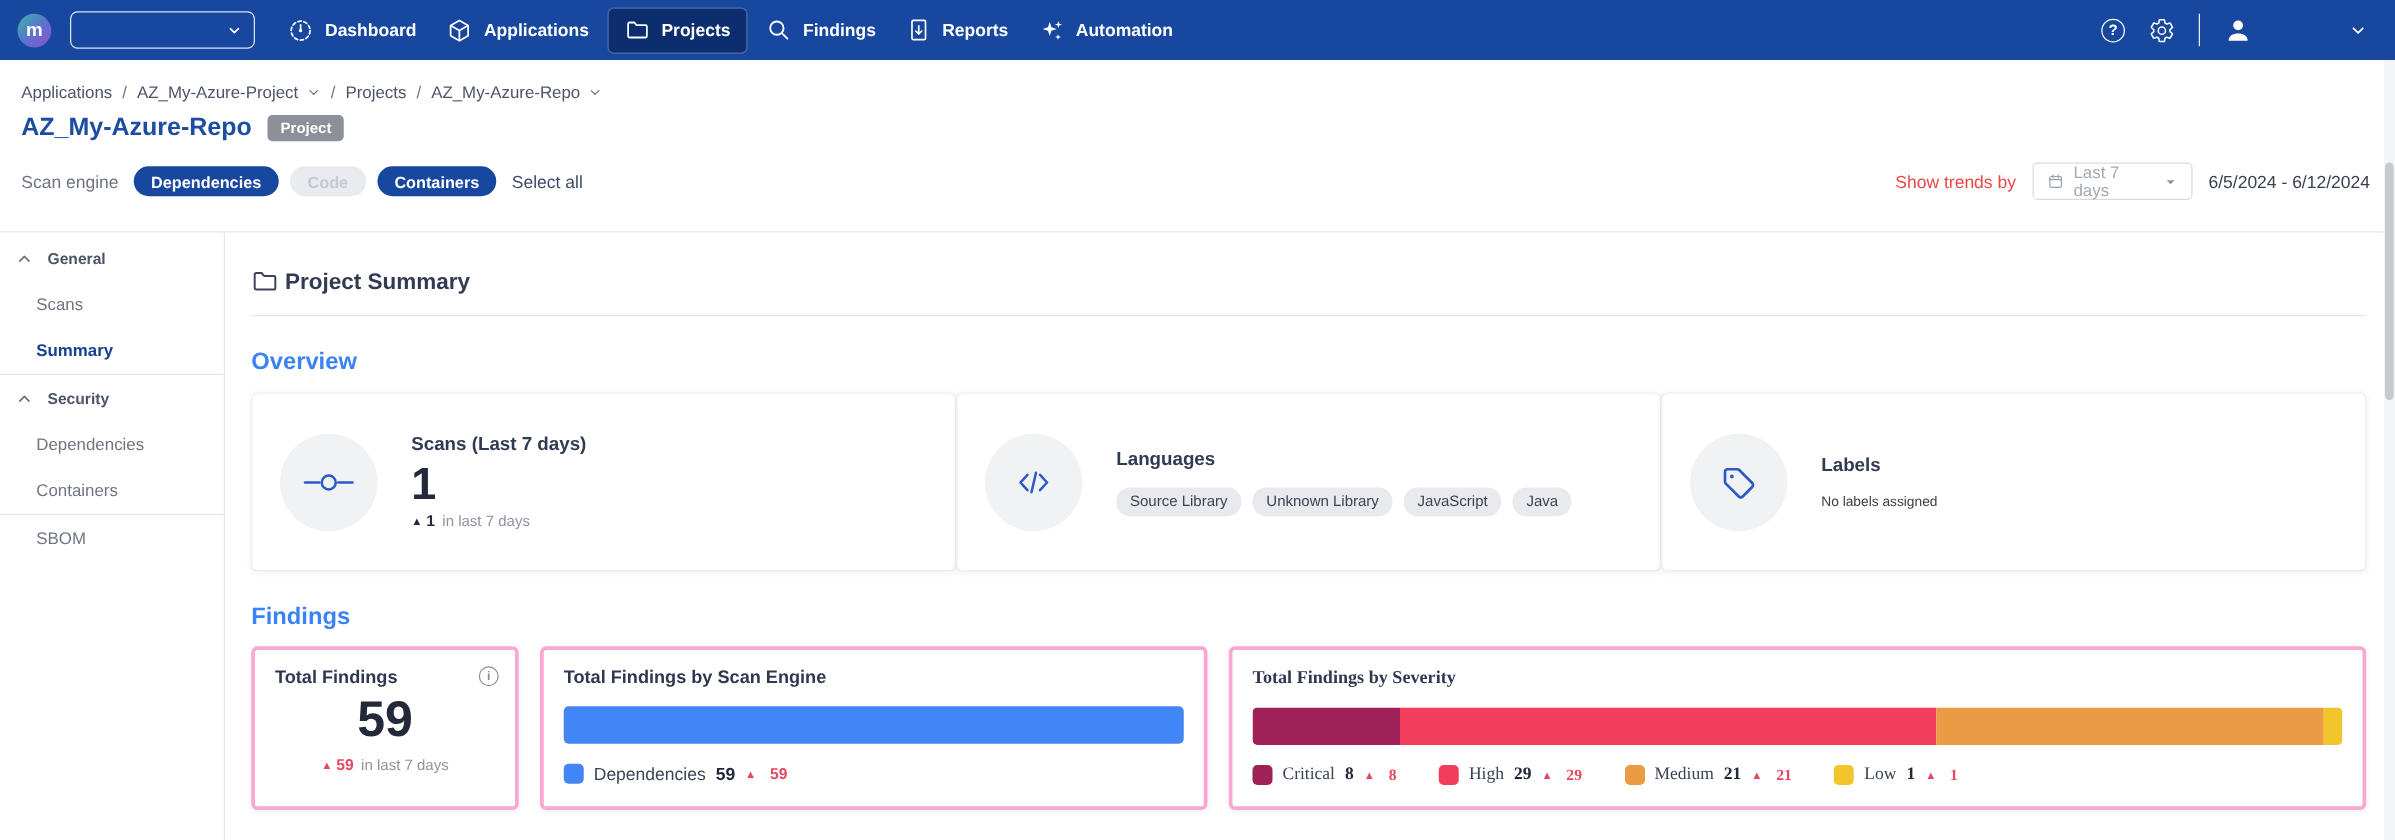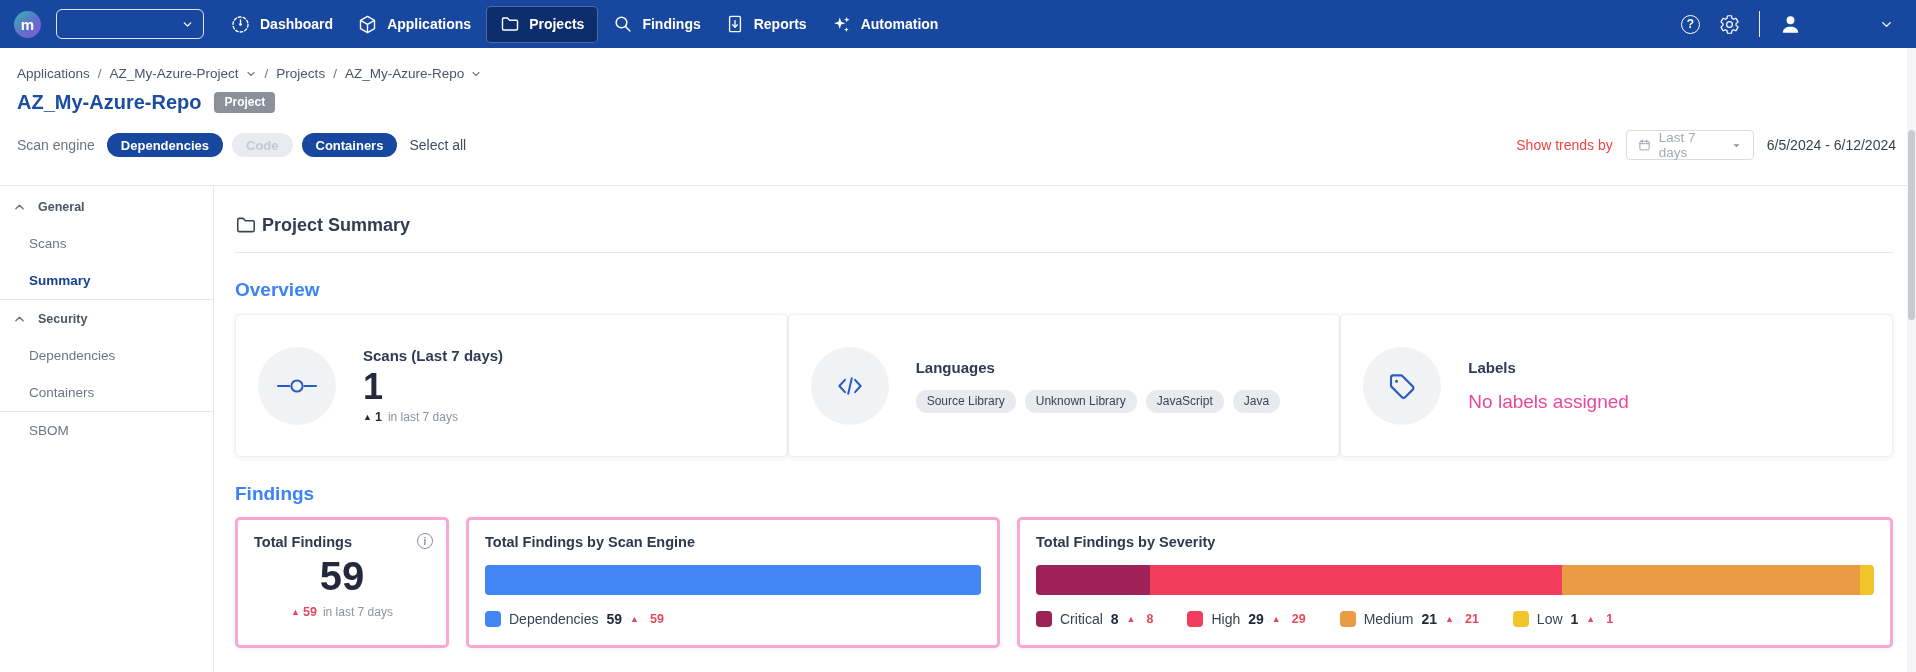--- a/index.html
+++ b/index.html
@@ -50,21 +50,21 @@
   .trends-group { margin-left:auto; display:flex; align-items:center; gap:13px; padding-right:4px; }
   .trends-label { font-size:14px; color:#ef4444; }
   .trends-select { width:128px; height:30px; border:1px solid #d8dce2; border-radius:4px;
                    display:flex; align-items:center; gap:8px; padding:0 11px;
                    color:#a3a9b4; font-size:13.5px; cursor:pointer; }
   .trends-caret { margin-left:auto; display:flex; }
   .date-range { font-size:14px; color:#39404f; }
 
   
   .layout { position:absolute; top:186px; left:0; right:0; bottom:0; display:flex; }
-  .sidebar { width:214px; border-right:1px solid #e3e6ea; padding-top:2px; flex-shrink:0; }
+  .sidebar { width:180px; border-right:1px solid #e3e6ea; padding-top:2px; flex-shrink:0; }
   .side-header { display:flex; align-items:center; gap:13px; padding-left:14px; height:37px;
                  font-size:12.5px; font-weight:bold; color:#4c5566; cursor:pointer; }
   .side-item { height:37px; display:flex; align-items:center; padding-left:29px;
                font-size:13.5px; color:#6e7582; cursor:pointer; }
   .side-item.active { color:#16418f; font-weight:bold; }
   .side-divider { height:1px; background:#e6e8ec; }
 
   .main { flex:1; padding:0 23px 0 21px; position:relative; }
   .page-sec-title { margin-top:28px; display:flex; align-items:center; gap:5px;
                     color:#333b52; font-size:18px; font-weight:600; }
@@ -80,36 +80,36 @@
   .ov-title { font-size:15px; font-weight:bold; color:#303a52; }
   .big-num { font-size:36px; font-weight:bold; color:#23293a; line-height:1.15; margin-top:2px; }
   .delta-row { display:flex; align-items:center; margin-top:3px; font-size:12px; }
   .tri { font-size:9px; line-height:1; margin-right:3px; }
   .tri.dark { color:#23293a; } .tri.red { color:#e5485e; }
   .delta-num-dark { font-weight:bold; color:#23293a; font-size:12.5px; }
   .delta-num-red { font-weight:600; color:#e5485e; font-size:12.5px; }
   .delta-suffix { color:#8d93a0; margin-left:6px; font-size:12px; }
   .tag-row { display:flex; gap:9px; margin-top:14px; }
   .lang-tag { background:#e8eaed; border-radius:11px; padding:4px 11px 5px; font-size:12px; color:#3c4354; }
-  .labels-empty { margin-top:15px; font-size:19px; color:#ec4899; }
+  .labels-empty { margin-top:15px; font-size:11px; color:#404040; }
 
   .findings-row { margin-top:12px; display:flex; gap:17px; }
   .f-card { background:#fff; border:3px solid #f9a8d4; border-radius:5px;
             box-shadow:0 1px 5px rgba(25,39,80,.07); padding:14px 16px; height:131px; position:relative; }
   .f-title { font-size:14.5px; font-weight:bold; color:#2f3850; }
   .f-card.total { width:214px; text-align:center; }
   .f-card.total .f-title { text-align:left; }
   .info-icon { position:absolute; top:13px; right:13px; width:16px; height:16px;
                border:1.3px solid #8a909c; border-radius:50%; color:#8a909c; font-size:10px;
                display:flex; align-items:center; justify-content:center; font-weight:bold; cursor:pointer; }
   .total-num { font-size:40px; font-weight:bold; color:#23293a; margin-top:4px; }
   .center-delta { justify-content:center; margin-top:6px; }
   .f-card.engine { width:534px; }
   .f-bar { margin-top:15px; height:30px; border-radius:4px; }
-  .f-card.severity { flex:1; }
+  .f-card.severity { flex:1;font-family:Liberation Serif, serif; }
   .sev-bar { margin-top:15px; height:30px; border-radius:4px; overflow:hidden; display:flex; }
   .sev-seg { height:100%; cursor:pointer; }
   .legend-row { margin-top:16px; display:flex; align-items:center; gap:34px; }
   .legend-item { display:flex; align-items:center; gap:8px; }
   .swatch { width:16px; height:16px; border-radius:4px; flex-shrink:0; }
   .legend-name { font-size:14px; color:#3a4254; }
   .legend-val { font-size:14px; font-weight:bold; color:#23293a; }
 
   
   .scrollbar { position:absolute; top:48px; right:0; width:9px; bottom:0; background:#f4f5f6; }

